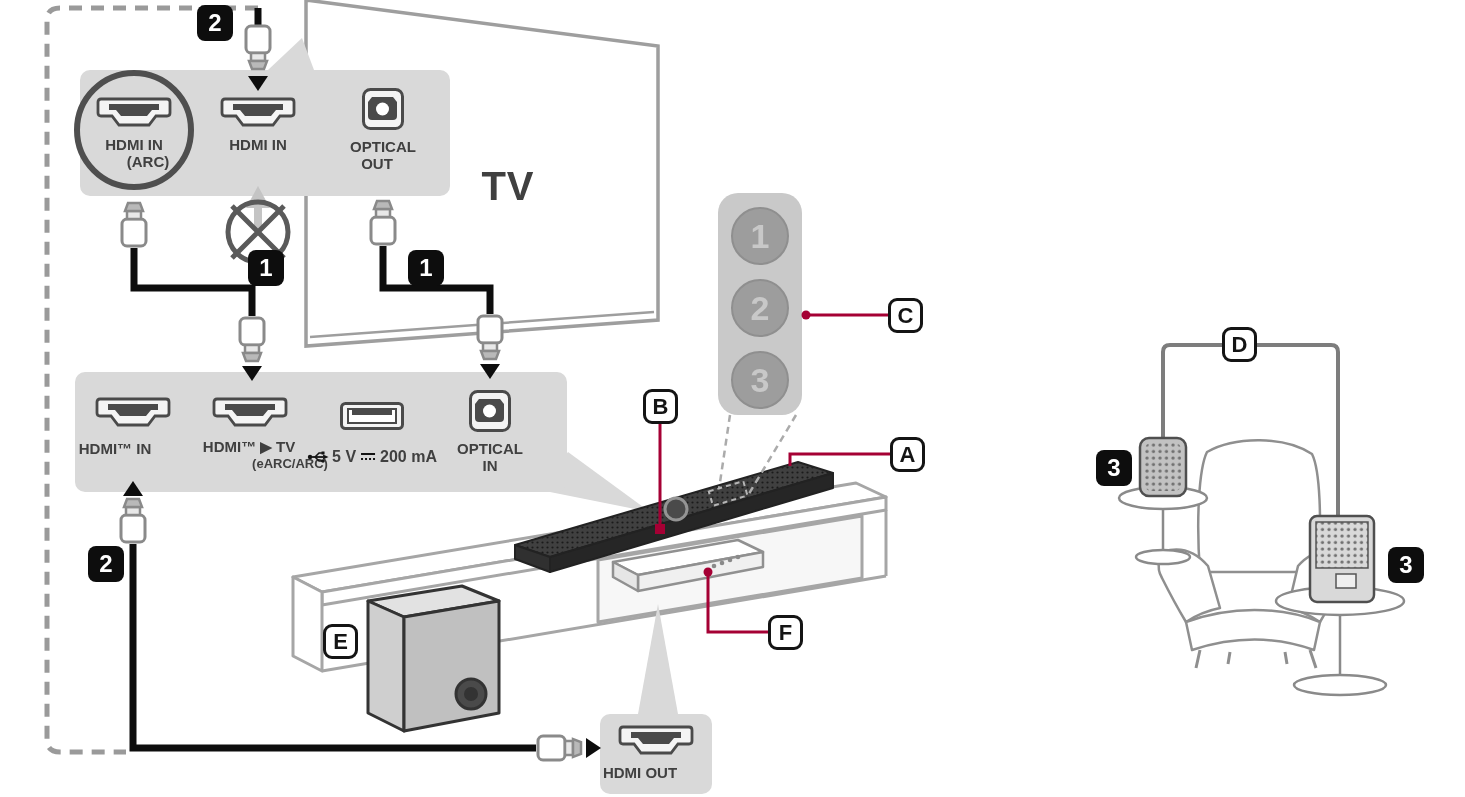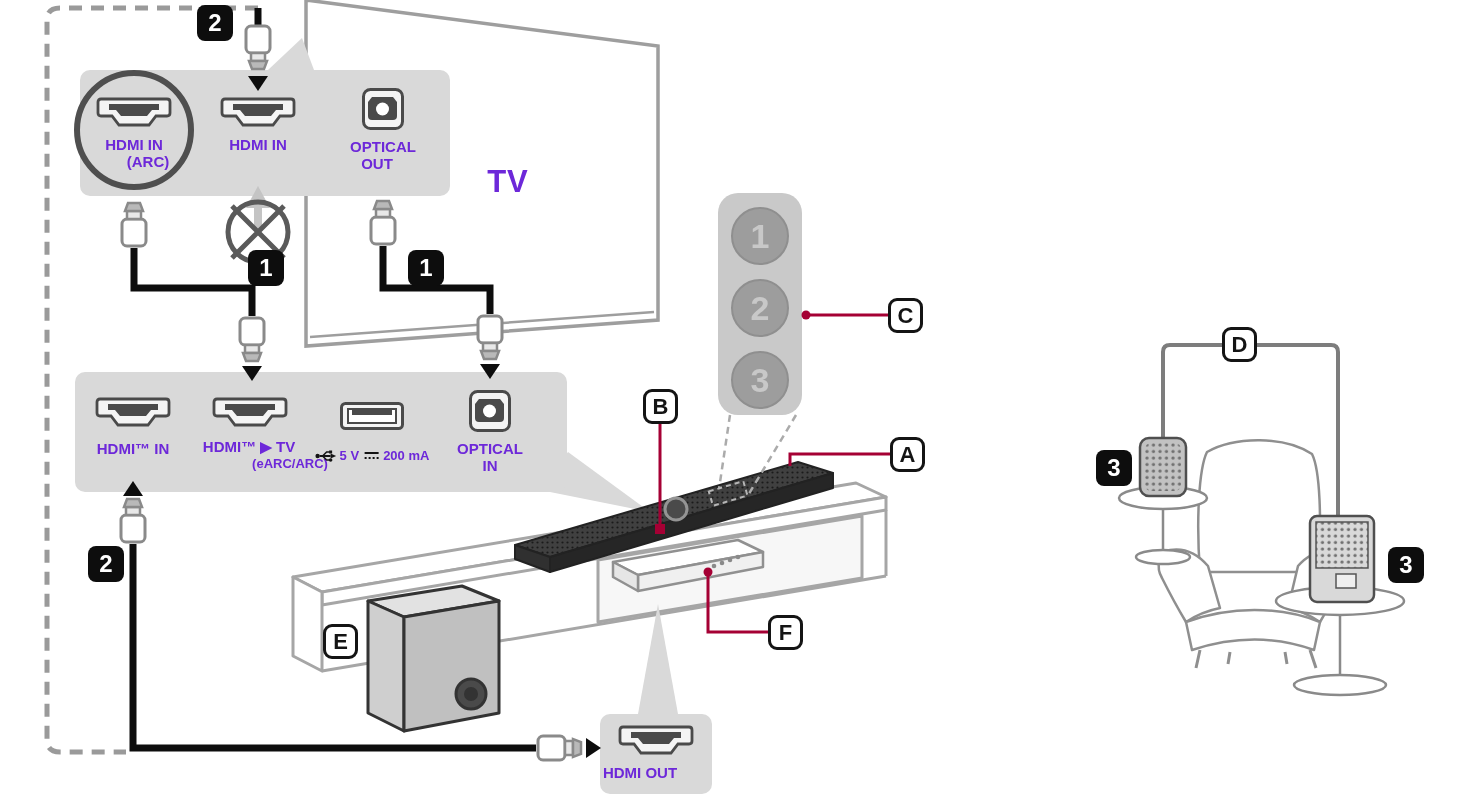--- a/index.html
+++ b/index.html
@@ -1,31 +1,31 @@
 <!DOCTYPE html>
 <html><head>
 <meta charset="utf-8">
 <style>
   html,body{margin:0;padding:0;background:#fff;}
   .canvas{position:relative;width:1465px;height:797px;background:#fff;overflow:hidden;
           font-family:"Liberation Sans",sans-serif;color:#161616;}
   svg.scene{position:absolute;left:0;top:0;}
   .lbl{position:absolute;transform:translateX(-50%);font-weight:700;font-size:15px;
-       color:#6d28d9;white-space:nowrap;text-align:center;}
+       color:#404040;white-space:nowrap;text-align:center;}
   .lbl.sm{font-size:13px;margin-left:40px;}
-  .lbl.xl{font-size:31px;letter-spacing:1px;}
+  .lbl.xl{font-size:40px;letter-spacing:1px;}
   .badge{position:absolute;width:36px;height:36px;background:#0d0d0d;border-radius:8px;
          color:#fff;font-weight:700;font-size:24px;display:flex;align-items:center;
          justify-content:center;}
   .callout{position:absolute;width:35px;height:35px;background:#fff;border:3px solid #141414;
            border-radius:9px;color:#141414;font-weight:700;font-size:22px;display:flex;
            align-items:center;justify-content:center;box-sizing:border-box;}
   .rbtn{position:absolute;width:56px;height:56px;display:flex;align-items:center;
         justify-content:center;font-size:34px;font-weight:700;color:#c8c8c8;}
-  .usbrow{display:flex;align-items:center;gap:3px;font-size:13px;font-weight:700;}
+  .usbrow{display:flex;align-items:center;gap:3px;font-size:16px;font-weight:700;}
   .dc{position:relative;display:inline-block;width:14px;height:10px;margin:0 2px;}
   .dc::before{content:"";position:absolute;left:0;top:1px;width:14px;border-top:2.5px solid #141414;}
   .dc::after{content:"";position:absolute;left:0;top:6px;width:14px;border-top:2.5px dotted #141414;}
 </style>
 </head>
 <body>
 
 <div class="canvas">
 
 <svg class="scene" width="1465" height="797" viewBox="0 0 1465 797">
@@ -244,21 +244,21 @@
   </g>
 </svg>
 
 <div class="lbl" style="left:134px;top:136px">HDMI IN</div>
 <div class="lbl" style="left:148px;top:153px">(ARC)</div>
 <div class="lbl" style="left:258px;top:136px">HDMI IN</div>
 <div class="lbl" style="left:383px;top:138px">OPTICAL</div>
 <div class="lbl" style="left:377px;top:155px">OUT</div>
 <div class="lbl xl" style="left:508px;top:164px">TV</div>
 
-<div class="lbl" style="left:133px;top:440px">HDMI™ IN</div>
+<div class="lbl" style="left:115px;top:440px">HDMI™ IN</div>
 <div class="lbl" style="left:249px;top:438px">HDMI™ ▶ TV</div>
 <div class="lbl sm" style="left:250px;top:456px">(eARC/ARC)</div>
 
 <div class="lbl" style="left:372px;top:448px">
   <span class="usbrow">
     <svg width="22" height="14" viewBox="0 0 22 14">
       <circle cx="3" cy="7" r="2.2" fill="#141414"></circle>
       <path d="M5 7 H16" stroke="#141414" stroke-width="1.8" fill="none"></path>
       <path d="M8 7 L12 3 H15 M8 7 L12 11 H15" stroke="#141414" stroke-width="1.6" fill="none"></path>
       <rect x="14.5" y="1.5" width="3" height="3" fill="#141414"></rect>

